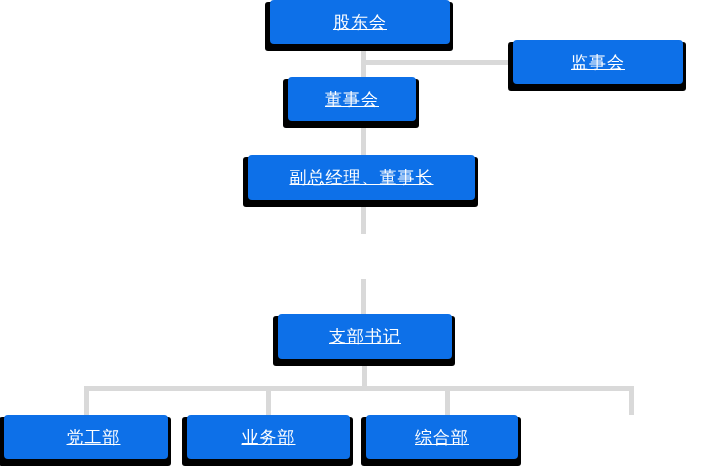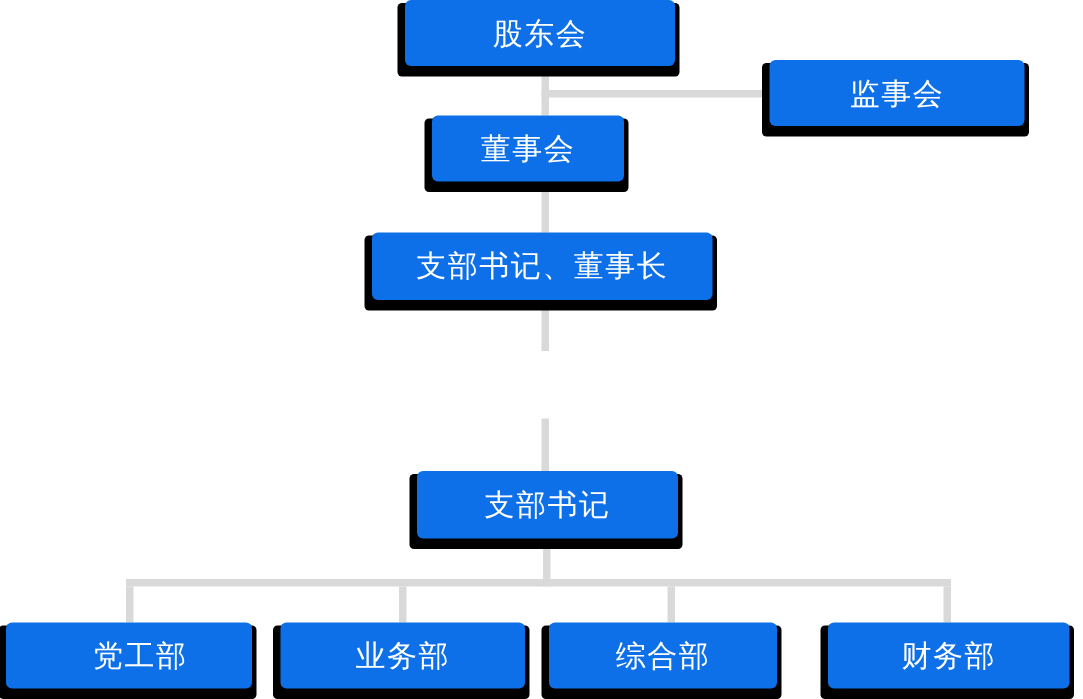--- a/index.html
+++ b/index.html
@@ -51,24 +51,25 @@
     position: absolute;
     inset: 0;
     background: var(--node-fill);
     border-radius: 4px;
     z-index: 1;
   }
   .node-label {
     position: relative;
     z-index: 2;
     color: var(--node-text);
-    font-size: 20px;
+    font-size: 17px;
     font-weight: 400;
     letter-spacing: 1px;
     white-space: nowrap;
+    text-decoration: underline;
   }
 
   
   .n-shareholders { left: 270px; top: 0;     width: 180px; height: 44px; }
   .n-supervisory  { left: 513px; top: 40px;  width: 170px; height: 44px; }
   .n-board        { left: 288px; top: 77px;  width: 128px; height: 44px; }
   .n-secretary    { left: 248px; top: 155px; width: 227px; height: 45px; }
   .n-gm           { left: 278px; top: 234px; width: 170px; height: 45px; }
   .n-dgm          { left: 278px; top: 314px; width: 174px; height: 45px; }
   .n-party        { left: 4px;   top: 415px; width: 164px; height: 44px; padding-left: 15px; }
@@ -112,37 +113,34 @@
 
   <div class="node n-supervisory">
     <span class="node-label">监事会</span>
   </div>
 
   <div class="node n-board">
     <span class="node-label">董事会</span>
   </div>
 
   <div class="node n-secretary">
-    <span class="node-label">支部书记、董事长</span>
+    <span class="node-label">副总经理、董事长</span>
   </div>
 
 
   <div class="node n-dgm">
     <span class="node-label">支部书记</span>
   </div>
 
   <div class="node n-party">
     <span class="node-label">党工部</span>
   </div>
 
   <div class="node n-business">
     <span class="node-label">业务部</span>
   </div>
 
   <div class="node n-general">
     <span class="node-label">综合部</span>
   </div>
 
-  <div class="node n-finance">
-    <span class="node-label">财务部</span>
-  </div>
 
 </div>
 
 </body></html>

